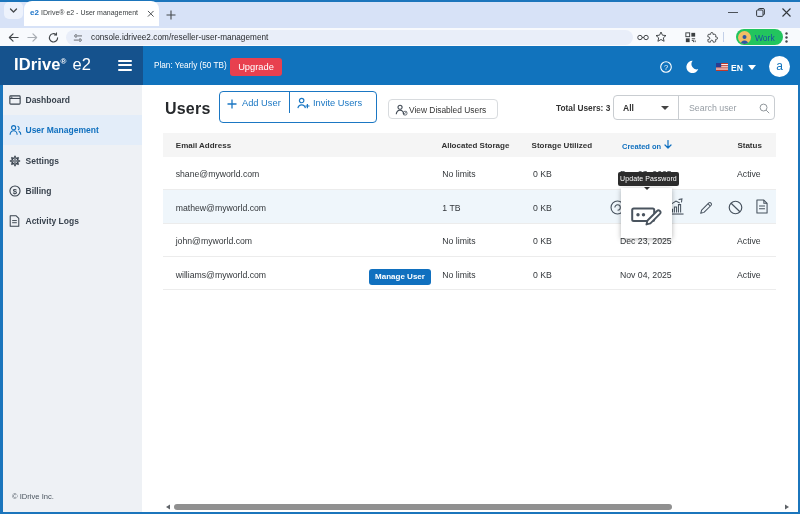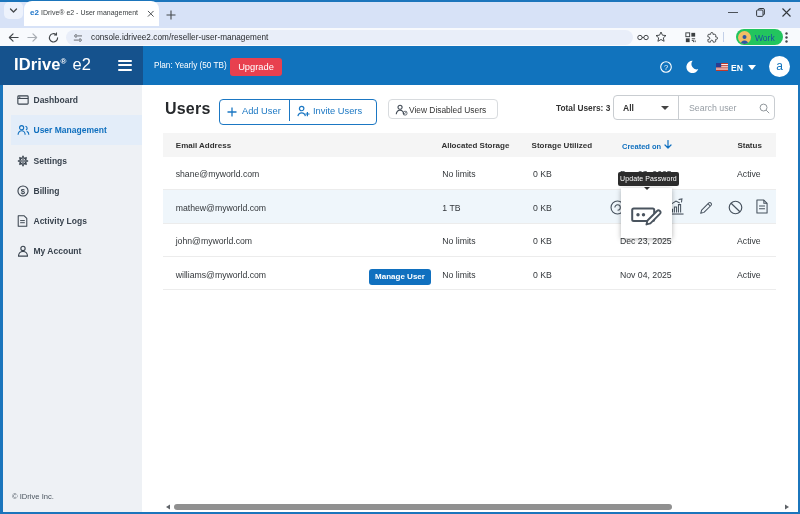--- a/index.html
+++ b/index.html
@@ -29,31 +29,31 @@
   #burger div { height:2px; background:#fff; margin-bottom:2.8px; border-radius:1px; }
   #plantext { left:154px; top:61px; color:#fff; font-size:8.2px; letter-spacing:0px; }
   #upgrade { left:230px; top:58px; width:52px; height:18px; background:#e8404f; color:#fff; font-size:9.3px; border-radius:3px; text-align:center; line-height:18px; }
   #avatar { left:769px; top:56px; width:21px; height:21px; border-radius:50%; background:#fff; color:#1173bd; font-size:12px; text-align:center; line-height:20px; }
 
   
   #lframe { left:0; top:85px; width:3px; height:429px; background:#1b75bc; }
   #rframe { left:798px; top:85px; width:2px; height:429px; background:#1b75bc; }
   #bframe { left:0; top:512px; width:800px; height:2px; background:#1b75bc; }
   #sidebar { left:3px; top:85px; width:139px; height:427px; background:#eef1f5; }
-  .sitem { position:absolute; left:0; width:139px; height:30px; color:#39434e; font-size:8.5px; font-weight:bold;margin-left:8px; }
+  .sitem { position:absolute; left:0; width:139px; height:30px; color:#39434e; font-size:8.5px; font-weight:bold; }
   .sitem .t { position:absolute; left:22.5px; top:10px; }
   .sitem svg { position:absolute; left:6px; top:9px; }
   .sitem.active { background:#e3edf9; color:#1070bf;padding-left:44px; }
   #copyright { left:9px; top:407px; font-size:7.6px; color:#4a545e; }
 
   #content { left:142px; top:85px; width:656px; height:427px; background:#fff; }
 
   
   #users-h { left:165px; top:100px; font-size:16px; font-weight:bold; color:#26292c; letter-spacing:0.2px; }
-  #btngroup { left:219px; top:99px; width:158px; height:26px; border:1px solid #1b77c3; border-radius:4px; }
+  #btngroup { left:219px; top:91px; width:158px; height:32px; border:1px solid #1b77c3; border-radius:4px; }
   #btngroup .div { position:absolute; left:69px; top:0; width:1px; height:21px; background:#1b77c3; }
   #btngroup span { position:absolute; top:6px; font-size:9.3px; color:#1b77c3; }
   #viewdis { left:388px; top:99px; width:110px; height:19.5px; border:1px solid #d8dbde; border-radius:4px; background:#fff; }
   #viewdis .t { position:absolute; left:20px; top:5px; font-size:8.4px; color:#333; }
   #totalusers { left:556px; top:103px; font-size:8.3px; font-weight:bold; color:#333; }
   #filterbox { left:613px; top:95px; width:162px; height:24.5px; border:1px solid #c9cdd1; border-radius:4px; }
   #filterbox .div { position:absolute; left:64px; top:0; width:1px; height:22.5px; background:#c9cdd1; }
   #filterbox .all { position:absolute; left:9px; top:7px; font-size:8.5px; font-weight:bold; color:#333; }
   #filterbox .arr { position:absolute; left:47px; top:9.5px; width:0; height:0; border-left:4px solid transparent; border-right:4px solid transparent; border-top:4.5px solid #444; }
   #filterbox .ph { position:absolute; left:75px; top:7px; font-size:8.8px; color:#969da4; }
@@ -217,27 +217,20 @@
       </svg>
     <span class="t">Billing</span>
   </div>
   <div class="sitem" style="top:120.5px">
     <svg width="11" height="12" viewBox="0 0 12 14">
         <path d="M1 1 h7 l3 3 v9 h-10 z" stroke="#39434e" stroke-width="1.2" fill="none" stroke-linejoin="round"></path>
         <path d="M3.3 6.5 h5.4 M3.3 9 h5.4" stroke="#39434e" stroke-width="1.1"></path>
       </svg>
     <span class="t">Activity Logs</span>
   </div>
-  <div class="sitem" style="top:151px">
-    <svg width="12" height="12" viewBox="0 0 14 14">
-        <circle cx="7" cy="4" r="2.5" stroke="#39434e" stroke-width="1.3" fill="none"></circle>
-        <path d="M1.8 13 a5.2 5.6 0 0 1 10.4 0 z" stroke="#39434e" stroke-width="1.3" fill="none"></path>
-      </svg>
-    <span class="t">My Account</span>
-  </div>
   <div class="a" id="copyright">© IDrive Inc.</div>
 </div>
 <div class="a" id="content"></div>
 
 <div class="a" id="users-h">Users</div>
 <div class="a" id="btngroup">
   <div class="div"></div>
   <svg style="position:absolute;left:7px;top:6.5px" width="10" height="10" viewBox="0 0 10 10">
       <path d="M5 0.5 V9.5 M0.5 5 H9.5" stroke="#1b77c3" stroke-width="1.3"></path>
     </svg>

